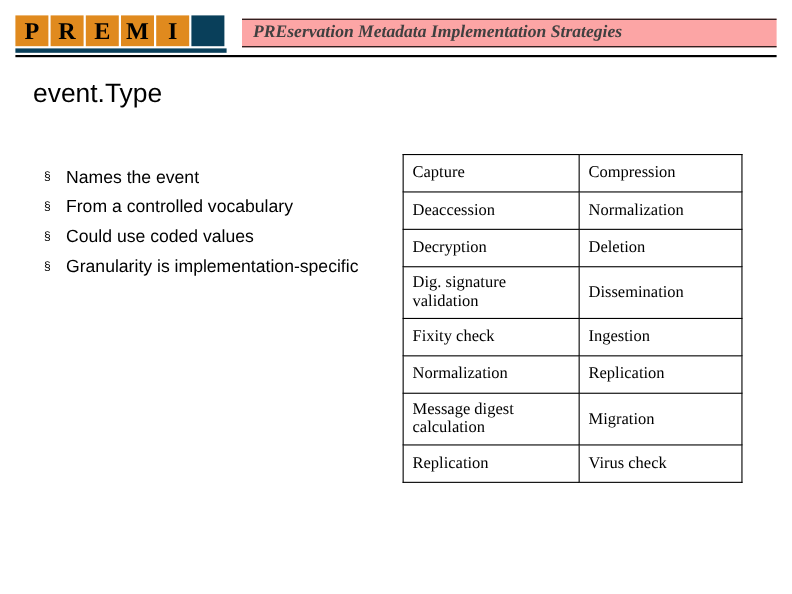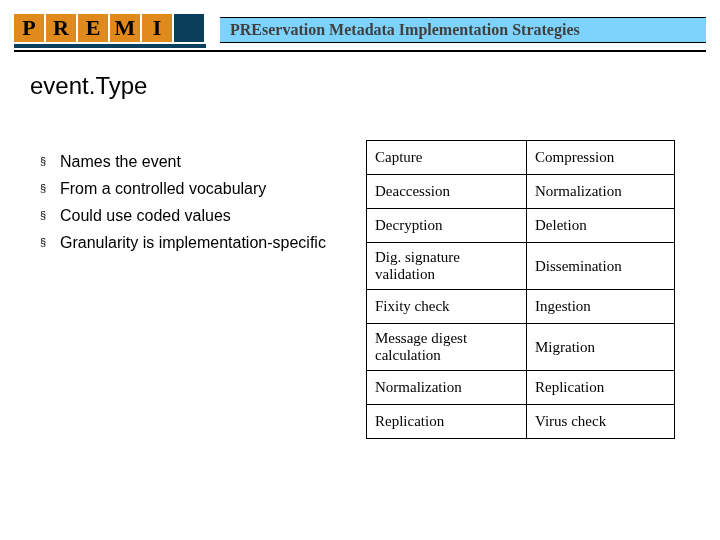--- a/index.html
+++ b/index.html
@@ -55,26 +55,27 @@
     background: #093f5a;
     margin-top: 2px;
     width: 192px;
   }
   .tagline-bar {
     position: absolute;
     left: 206px;
     right: 0;
     top: 3px;
     height: 26px;
-    background: #7dd3fc;
+    background: #fca5a5;
     display: flex;
     align-items: center;
     padding-left: 10px;
     font-family: Georgia, 'Times New Roman', serif;
     font-weight: bold;
+    font-style: italic;
     font-size: 16px;
     color: #404040;
     border-top: 1px solid #000;
     border-bottom: 1px solid #000;
     box-sizing: border-box;
   }
   .header-rule {
     position: absolute;
     left: 0;
     right: 0;
@@ -192,27 +193,27 @@
     </tr>
     <tr>
       <td>Dig. signature validation</td>
       <td>Dissemination</td>
     </tr>
     <tr>
       <td>Fixity check</td>
       <td>Ingestion</td>
     </tr>
     <tr>
+      <td>Normalization</td>
+      <td>Replication</td>
+    </tr>
+    <tr>
       <td>Message digest calculation</td>
       <td>Migration</td>
     </tr>
     <tr>
-      <td>Normalization</td>
-      <td>Replication</td>
-    </tr>
-    <tr>
       <td>Replication</td>
       <td>Virus check</td>
     </tr>
   </tbody>
     </table>
 
 </div>
 
 </body></html>

